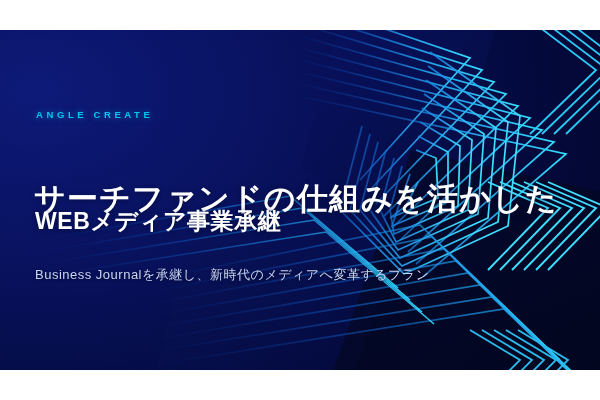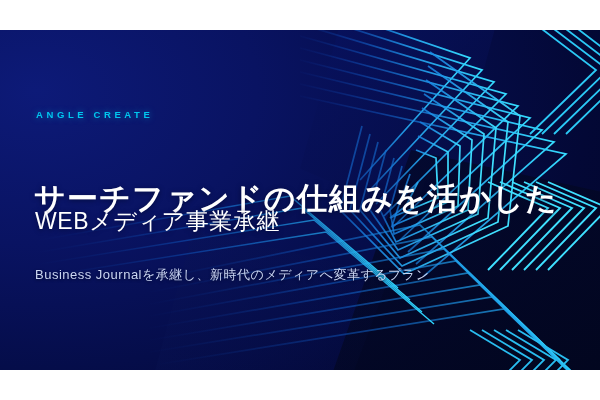--- a/index.html
+++ b/index.html
@@ -102,21 +102,21 @@
     color: #ffffff;
     letter-spacing: 1.2px;
     white-space: nowrap;
     text-shadow: 0 1px 5px rgba(0,10,50,0.75);
   }
   .headline-2 {
     position: absolute;
     left: 35px;
     top: 176px;
     font-size: 23px;
-    font-weight: normal;
+    font-weight: bold;
     color: #ffffff;
     letter-spacing: 0.6px;
     white-space: nowrap;
     text-shadow: 0 1px 5px rgba(0,10,50,0.75);
   }
   .subtitle {
     position: absolute;
     left: 35px;
     top: 236px;
     font-size: 13px;

